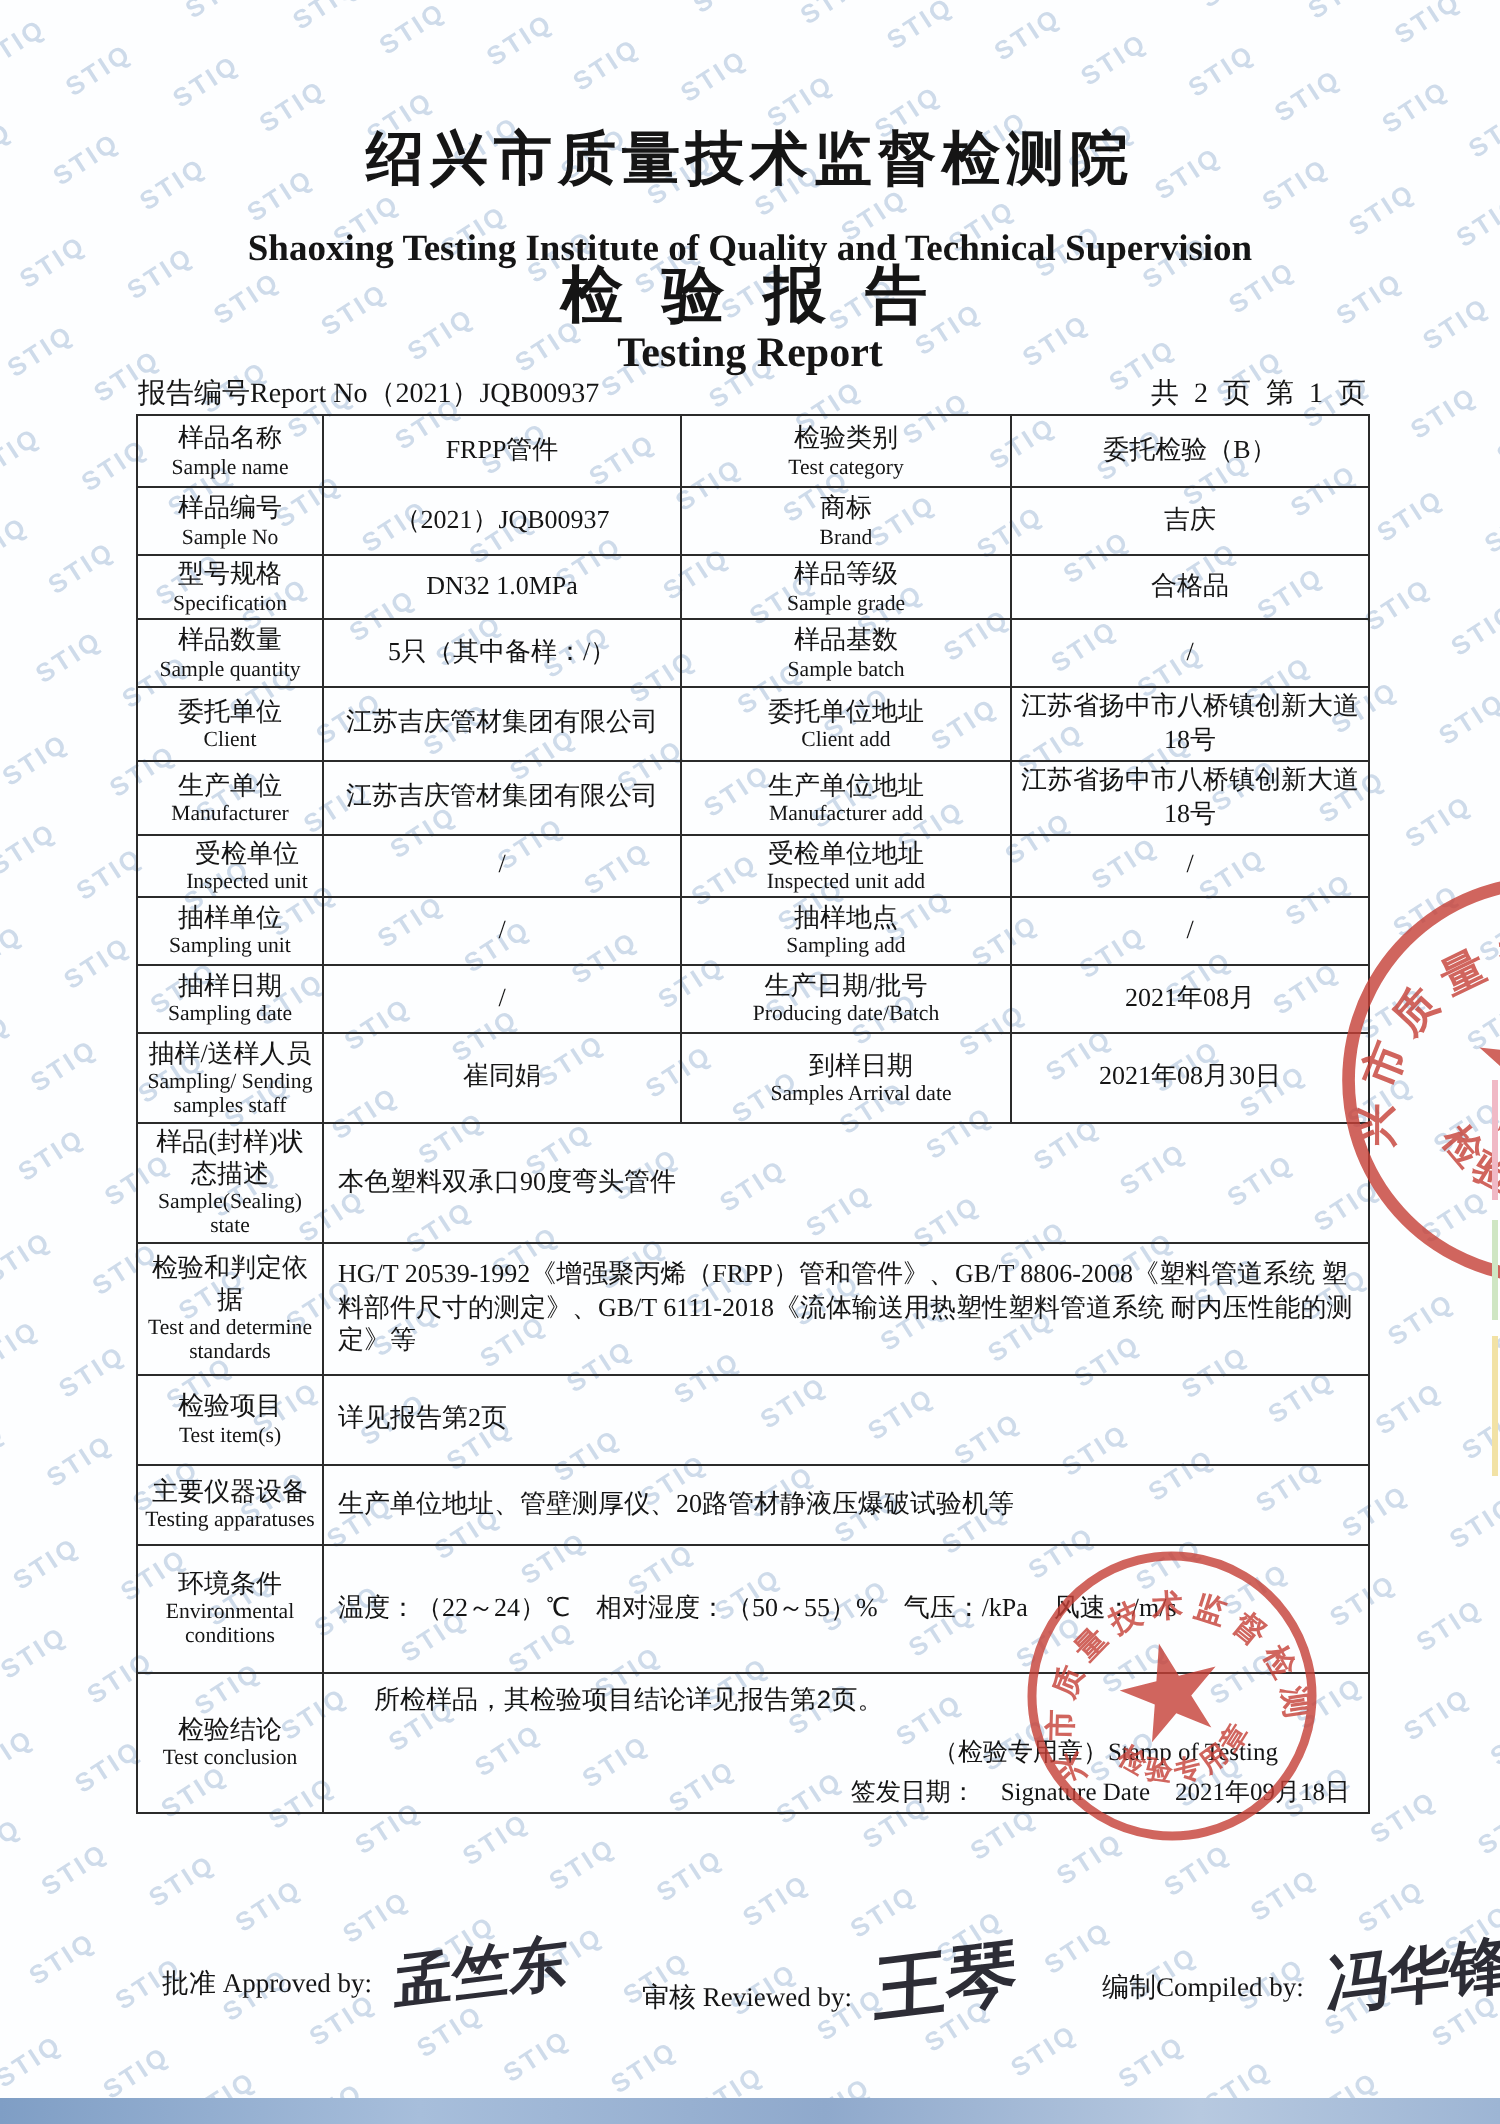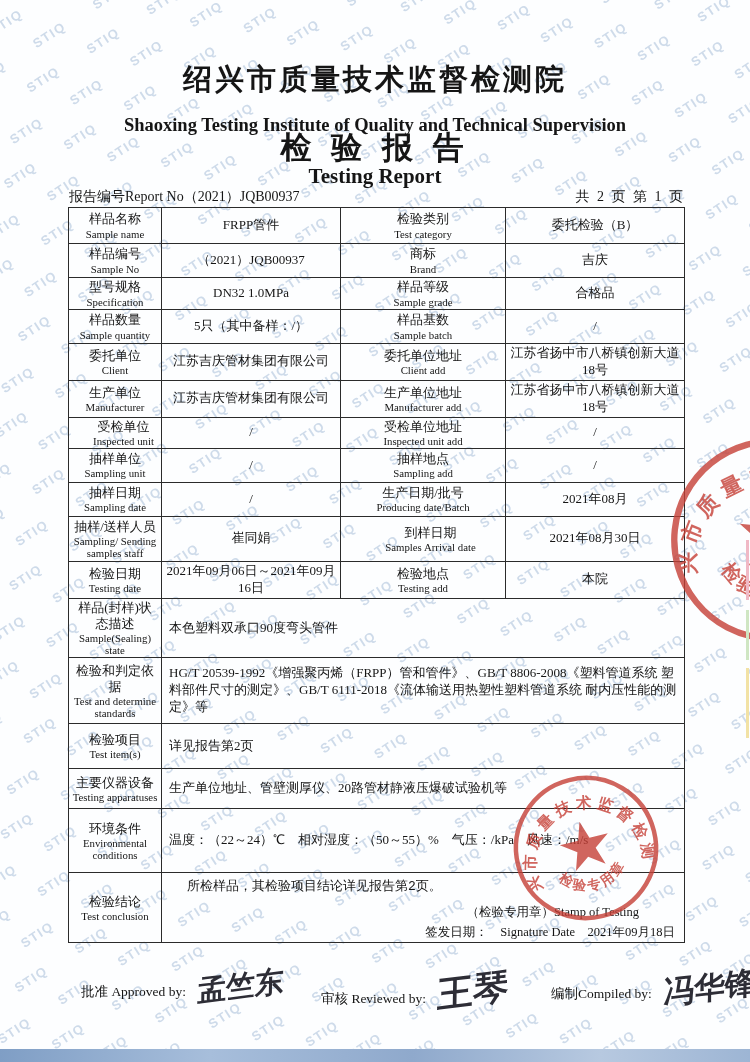--- a/index.html
+++ b/index.html
@@ -235,32 +235,20 @@
             <td class="lbl" style="width: 86px;">
               <div class="cn">抽样/送样人员</div>
               <div class="en">Sampling/ Sending samples staff</div>
             </td>
             <td class="val">崔同娟</td>
             <td class="lbl" style="width: 158px; padding-left: 18px;">
               <div class="cn">到样日期</div>
               <div class="en">Samples Arrival date</div>
             </td>
             <td class="val">2021年08月30日</td>
-          </tr>
-          <tr style="height: 34px;">
-            <td class="lbl" style="width: 86px;">
-              <div class="cn">检验日期</div>
-              <div class="en">Testing date</div>
-            </td>
-            <td class="val">2021年09月06日～2021年09月16日</td>
-            <td class="lbl" style="width: 158px;">
-              <div class="cn">检验地点</div>
-              <div class="en">Testing add</div>
-            </td>
-            <td class="val">本院</td>
           </tr>
           <tr style="height: 38px;">
             <td class="lbl" style="width: 86px;">
               <div class="cn">样品(封样)状态描述</div>
               <div class="en">Sample(Sealing) state</div>
             </td>
             <td class="val left" colspan="3">本色塑料双承口90度弯头管件</td>
           </tr>
           <tr style="height: 66px;">
             <td class="lbl" style="width: 86px;">

